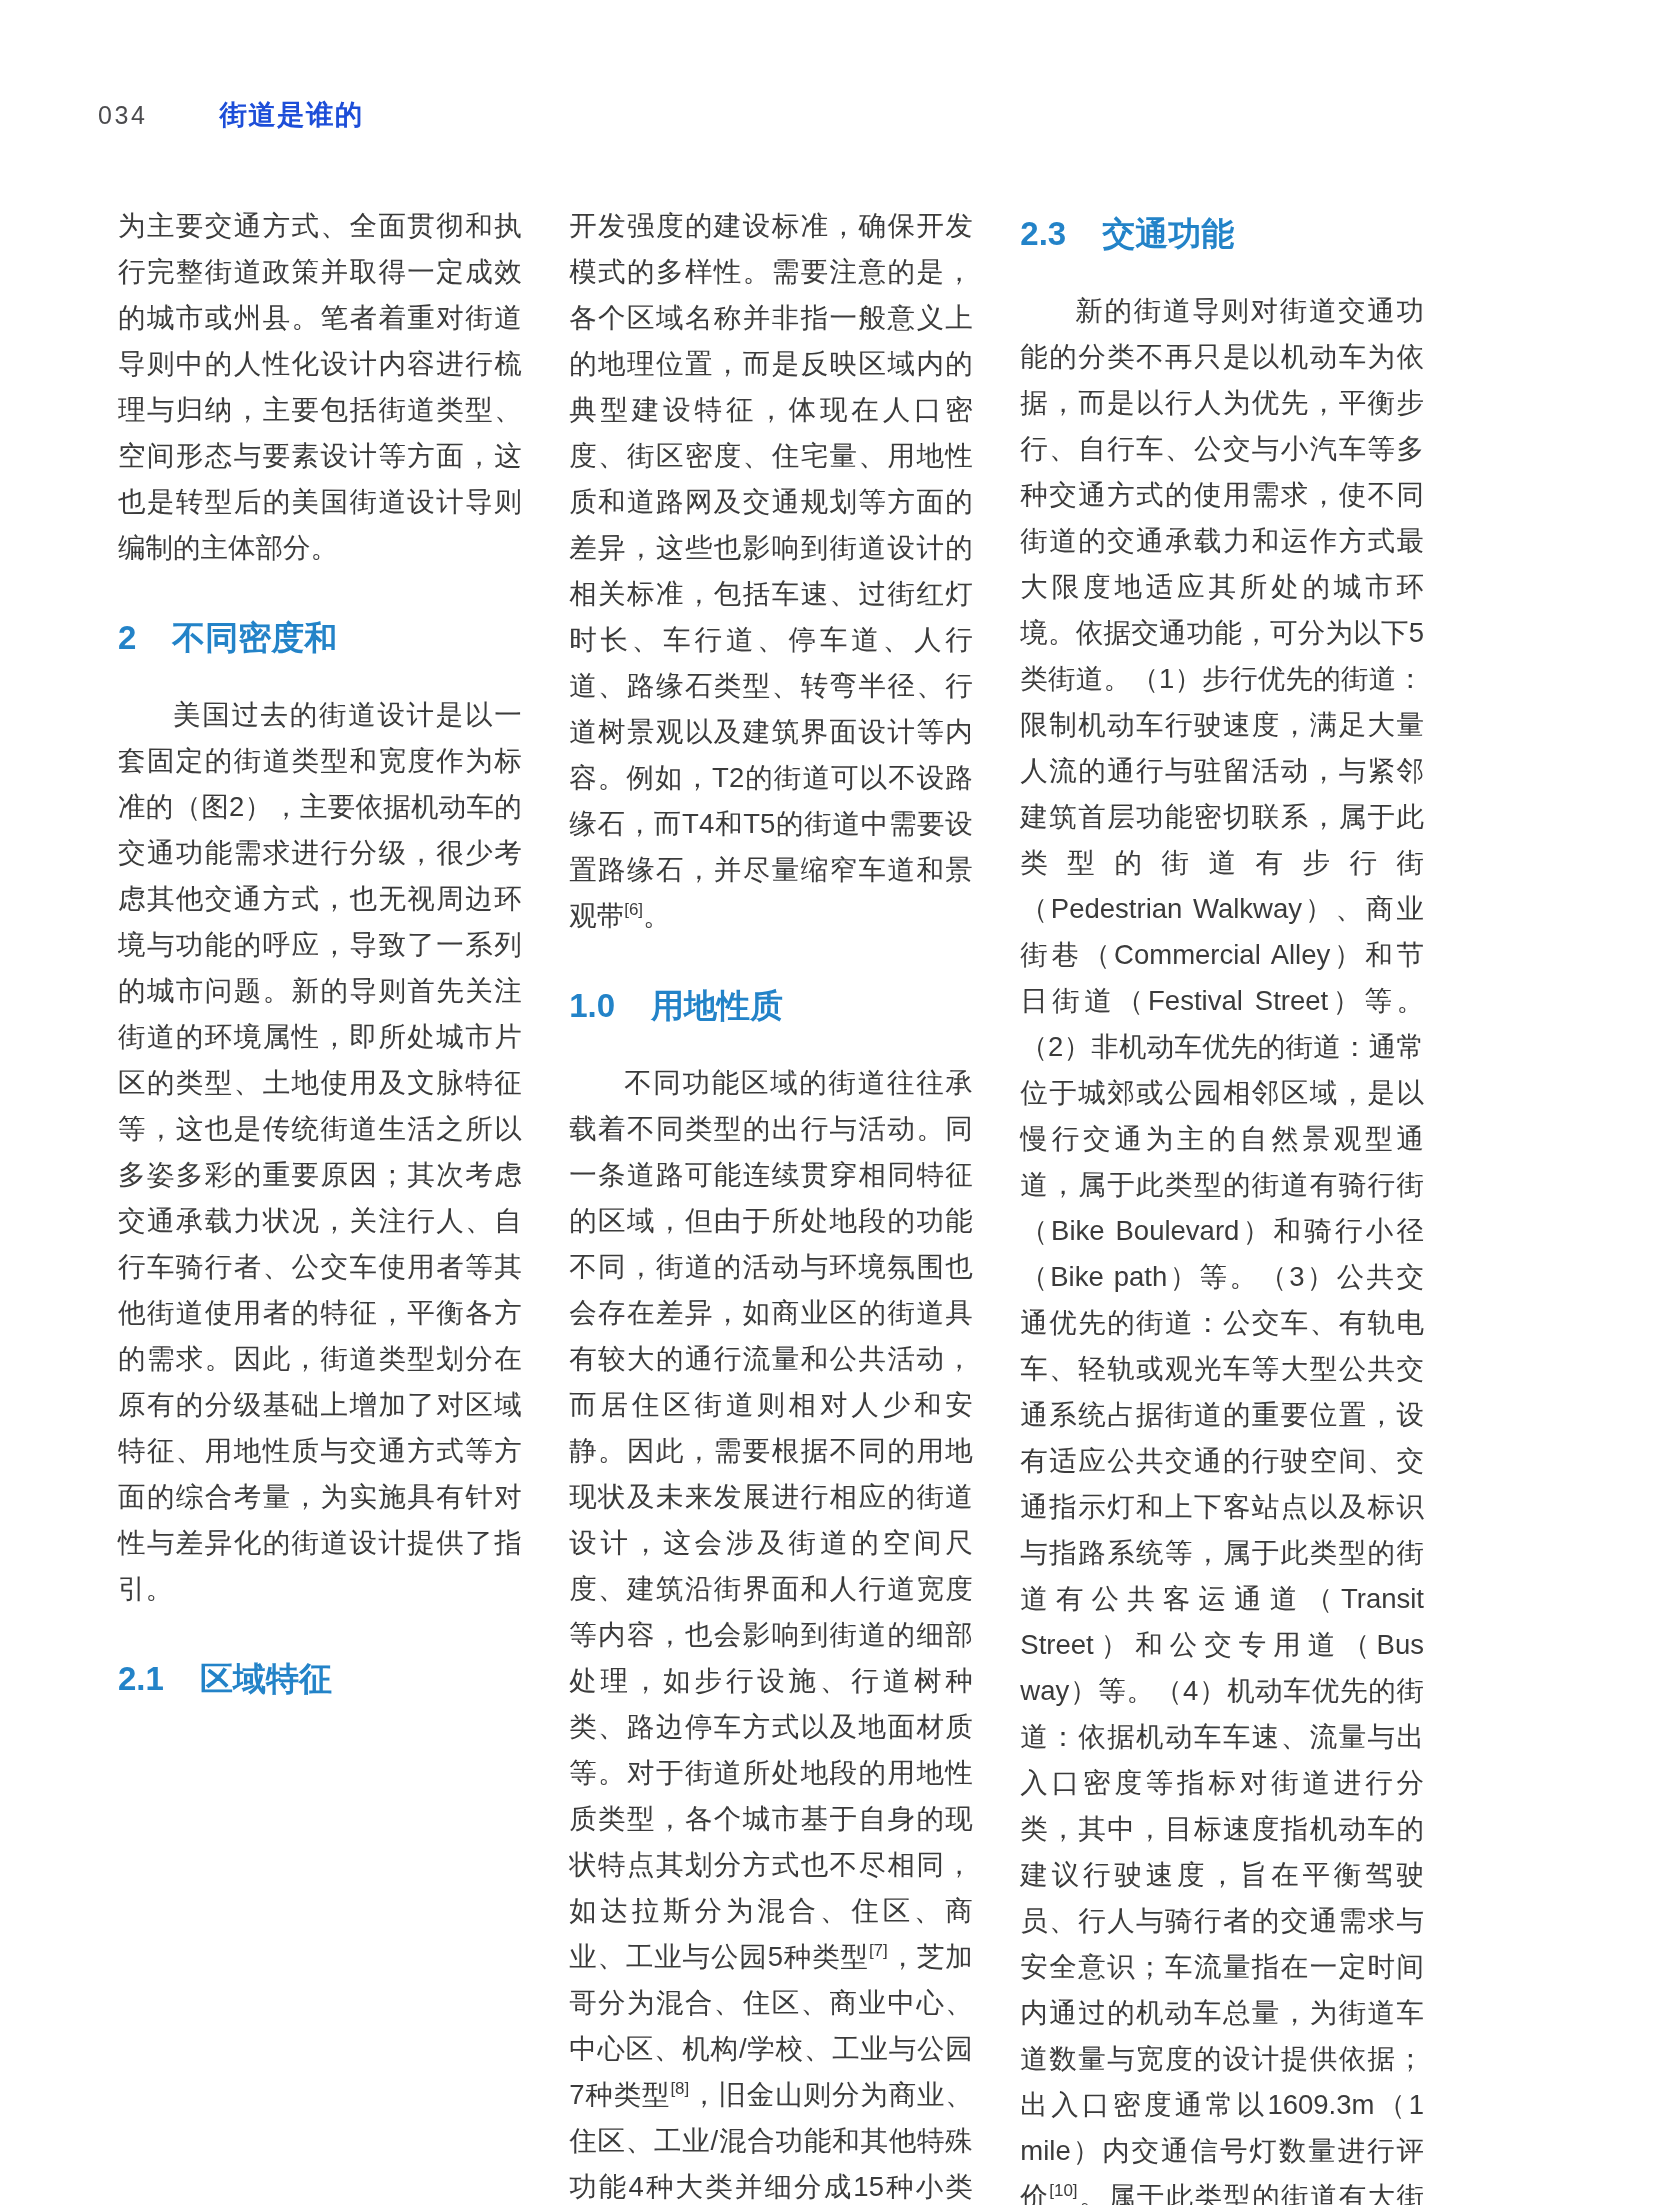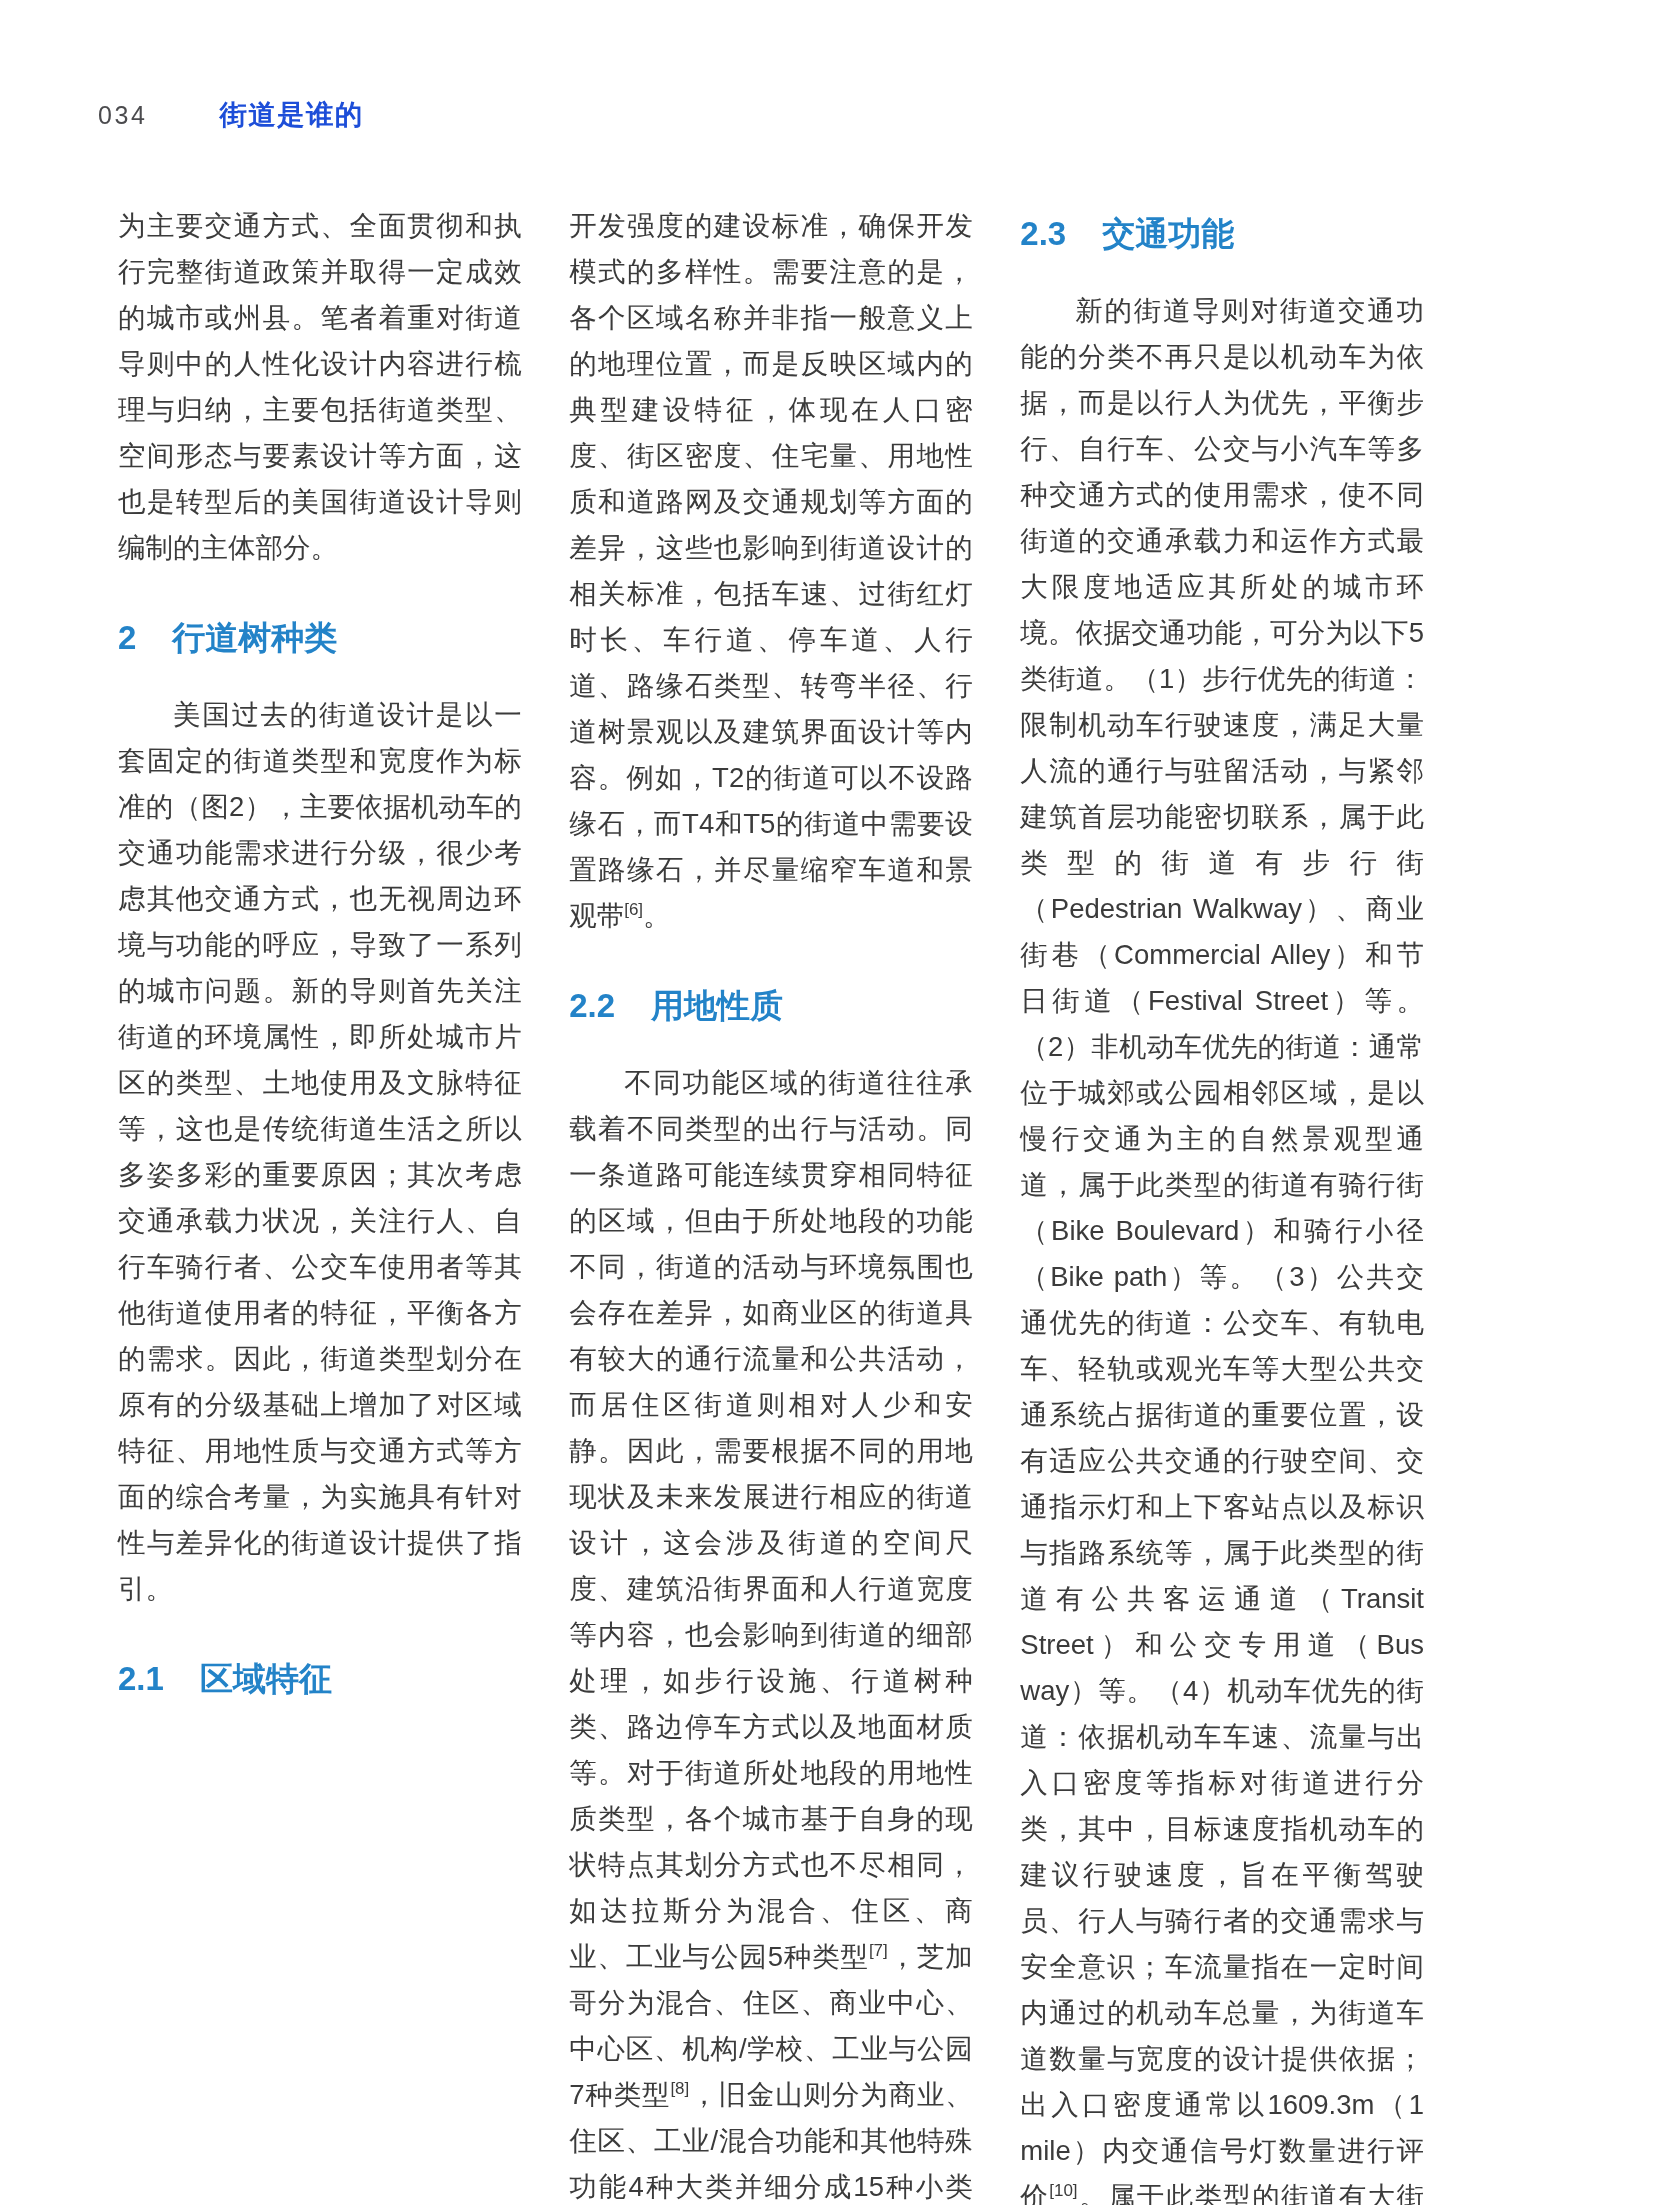--- a/index.html
+++ b/index.html
@@ -79,27 +79,27 @@
 <body>
 
 <div class="page">
   <div class="header">
     <span class="pagenum">034</span>
     <span class="booktitle">街道是谁的</span>
   </div>
   <div class="columns">
     <div class="col">
         <p class="cont"><span>为主要交通方式、全面贯彻和执行完整街道政策并取得一定成效的城市或州县。笔者着重对街道导则中的人性化设计内容进行梳理与归纳，主要包括街道类型、空间形态与要素设计等方面，这也是转型后的美国街道设计导则编制的主体部分。</span></p>
-        <h2 class="section"><span class="sec-num">2</span><span class="sec-title">行道树种类</span></h2>
+        <h2 class="section"><span class="sec-num">2</span><span class="sec-title">不同密度和</span></h2>
         <p class="indent"><span>美国过去的街道设计是以一套固定的街道类型和宽度作为标准的（图2），主要依据机动车的交通功能需求进行分级，很少考虑其他交通方式，也无视周边环境与功能的呼应，导致了一系列的城市问题。新的导则首先关注街道的环境属性，即所处城市片区的类型、土地使用及文脉特征等，这也是传统街道生活之所以多姿多彩的重要原因；其次考虑交通承载力状况，关注行人、自行车骑行者、公交车使用者等其他街道使用者的特征，平衡各方的需求。因此，街道类型划分在原有的分级基础上增加了对区域特征、用地性质与交通方式等方面的综合考量，为实施具有针对性与差异化的街道设计提供了指引。</span></p>
         <h2 class="section"><span class="sec-num">2.1</span><span class="sec-title">区域特征</span></h2>
       </div>
     <div class="col">
         <p class="cont"><span>开发强度的建设标准，确保开发模式的多样性。需要注意的是，各个区域名称并非指一般意义上的地理位置，而是反映区域内的典型建设特征，体现在人口密度、街区密度、住宅量、用地性质和道路网及交通规划等方面的差异，这些也影响到街道设计的相关标准，包括车速、过街红灯时长、车行道、停车道、人行道、路缘石类型、转弯半径、行道树景观以及建筑界面设计等内容。例如，T2的街道可以不设路缘石，而T4和T5的街道中需要设置路缘石，并尽量缩窄车道和景观带</span><sup class="ref">[6]</sup><span>。</span></p>
-        <h2 class="section"><span class="sec-num">2.2</span><span class="sec-title">用地性质</span></h2>
+        <h2 class="section"><span class="sec-num">1.0</span><span class="sec-title">用地性质</span></h2>
         <p class="indent"><span>不同功能区域的街道往往承载着不同类型的出行与活动。同一条道路可能连续贯穿相同特征的区域，但由于所处地段的功能不同，街道的活动与环境氛围也会存在差异，如商业区的街道具有较大的通行流量和公共活动，而居住区街道则相对人少和安静。因此，需要根据不同的用地现状及未来发展进行相应的街道设计，这会涉及街道的空间尺度、建筑沿街界面和人行道宽度等内容，也会影响到街道的细部处理，如步行设施、行道树种类、路边停车方式以及地面材质等。对于街道所处地段的用地性质类型，各个城市基于自身的现状特点其划分方式也不尽相同，如达拉斯分为混合、住区、商业、工业与公园5种类型</span><sup class="ref">[7]</sup><span>，芝加哥分为混合、住区、商业中心、中心区、机构/学校、工业与公园7种类型</span><sup class="ref">[8]</sup><span>，旧金山则分为商业、住区、工业/混合功能和其他特殊功能4种大类并细分成15种小类</span><sup class="ref">[9]</sup><span>，还有的城市将开发密度、商业行为、附近景点及公共空间等因素也作为用地性质划分的补充依据。</span></p>
       </div>
     <div class="col">
         <h2 class="section"><span class="sec-num">2.3</span><span class="sec-title">交通功能</span></h2>
         <p class="indent"><span>新的街道导则对街道交通功能的分类不再只是以机动车为依据，而是以行人为优先，平衡步行、自行车、公交与小汽车等多种交通方式的使用需求，使不同街道的交通承载力和运作方式最大限度地适应其所处的城市环境。依据交通功能，可分为以下5类街道。（1）步行优先的街道：限制机动车行驶速度，满足大量人流的通行与驻留活动，与紧邻建筑首层功能密切联系，属于此类型的街道有步行街（Pedestrian Walkway）、商业街巷（Commercial Alley）和节日街道（Festival Street）等。（2）非机动车优先的街道：通常位于城郊或公园相邻区域，是以慢行交通为主的自然景观型通道，属于此类型的街道有骑行街（Bike Boulevard）和骑行小径（Bike path）等。（3）公共交通优先的街道：公交车、有轨电车、轻轨或观光车等大型公共交通系统占据街道的重要位置，设有适应公共交通的行驶空间、交通指示灯和上下客站点以及标识与指路系统等，属于此类型的街道有公共客运通道（Transit Street）和公交专用道（Bus way）等。（4）机动车优先的街道：依据机动车车速、流量与出入口密度等指标对街道进行分类，其中，目标速度指机动车的建议行驶速度，旨在平衡驾驶员、行人与骑行者的交通需求与安全意识；车流量指在一定时间内通过的机动车总量，为街道车道数量与宽度的设计提供依据；出入口密度通常以1609.3m（1 mile）内交通信号灯数量进行评价</span><sup class="ref">[10]</sup><span>。属于此类型的街道有大街（Avenue）、林荫大道（Boulevard）与汽车专用道（Parkway）等。（5）混合交通的街道：包括分行与混行两类。分行</span></p>
       </div>
   </div>
 </div>
 
 

